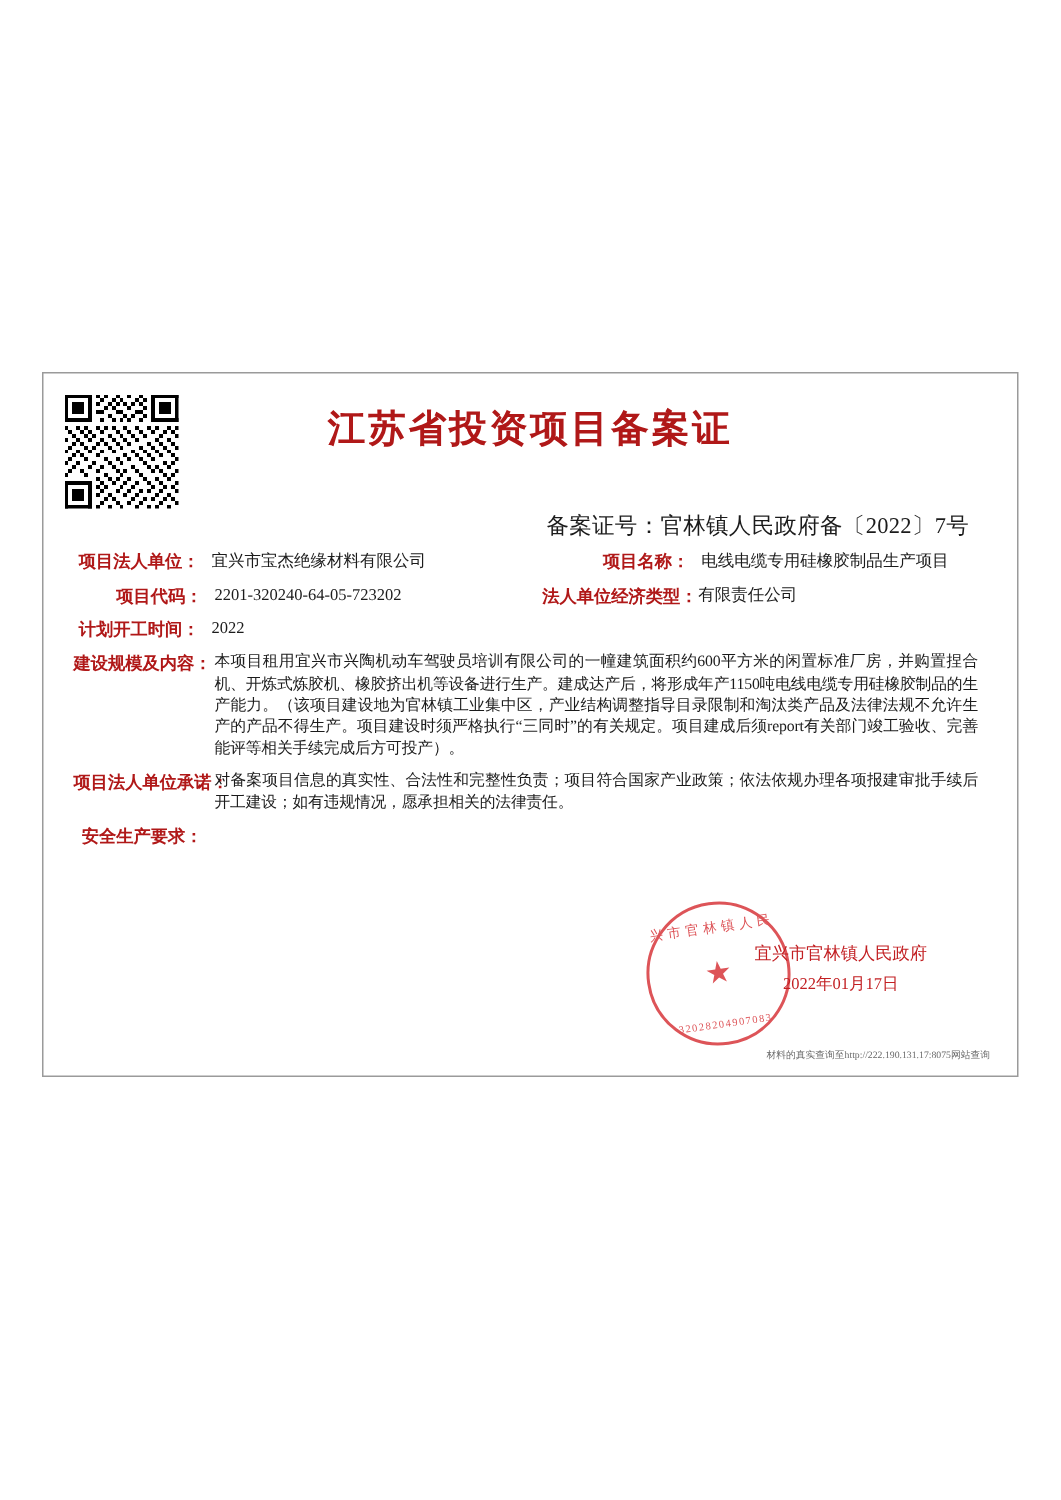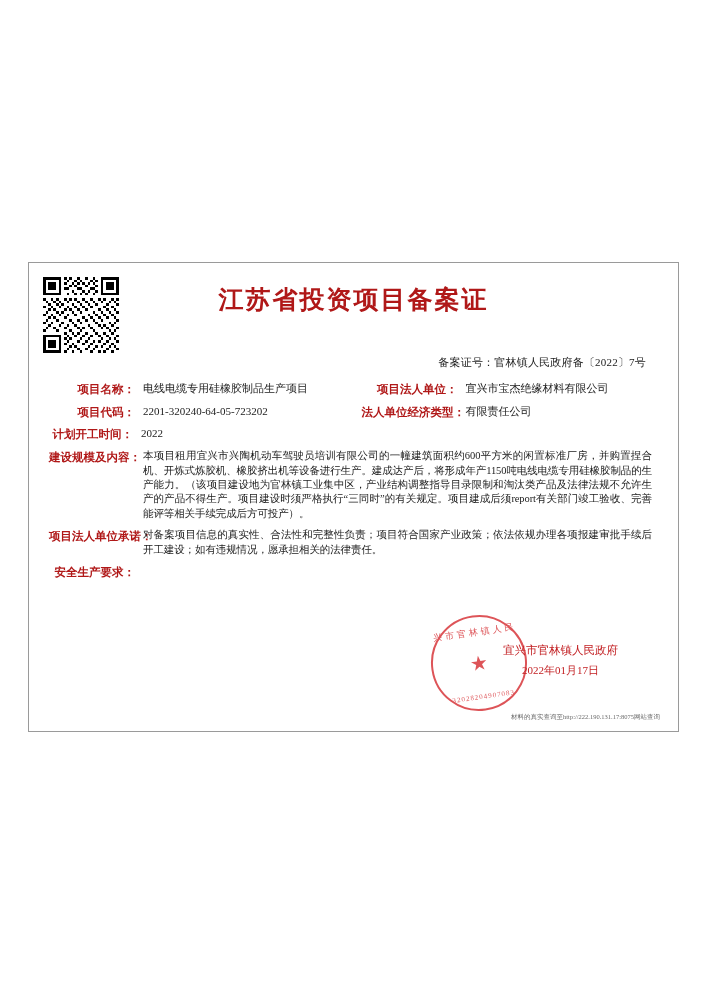--- a/index.html
+++ b/index.html
@@ -17,21 +17,21 @@
   .page {
     position: absolute;
     left: 0; top: 0;
     width: 707px;
     height: 1000px;
     background: #fff;
   }
   .cert {
     position: absolute;
     left: 28px;
-    top: 262px;
+    top: 248px;
     width: 651px;
     height: 470px;
     border: 1px solid #9a9a9a;
     background: #fff;
     box-sizing: border-box;
   }
   
   .qr {
     position: absolute;
     left: 14px;
@@ -50,21 +50,21 @@
     font-family: "DejaVu Serif", serif;
     font-weight: bold;
     font-size: 25px;
     letter-spacing: 2px;
     color: #b01818;
   }
   .record-no {
     position: absolute;
     right: 32px;
     top: 92px;
-    font-size: 11px;
+    font-size: 15px;
     color: #1b1b1b;
     letter-spacing: 0.2px;
   }
 
   .grid {
     position: absolute;
     left: 0;
     top: 118px;
     width: 100%;
   }
@@ -411,27 +411,27 @@
       </svg>
     </div>
 
     <div class="title">江苏省投资项目备案证</div>
 
     <div class="record-no">备案证号：官林镇人民政府备〔2022〕7号</div>
 
     <div class="grid">
 
       <div class="row">
+        <div class="cell col-right">
+          <div class="lbl lbl-w2">项目法人单位：</div>
+          <div class="val">宜兴市宝杰绝缘材料有限公司</div>
+        </div>
         <div class="cell col-left">
           <div class="lbl lbl-w">项目名称：</div>
           <div class="val">电线电缆专用硅橡胶制品生产项目</div>
-        </div>
-        <div class="cell col-right">
-          <div class="lbl lbl-w2">项目法人单位：</div>
-          <div class="val">宜兴市宝杰绝缘材料有限公司</div>
         </div>
       </div>
 
       <div class="row">
         <div class="cell col-left">
           <div class="lbl lbl-w">项目代码：</div>
           <div class="val">2201-320240-64-05-723202</div>
         </div>
         <div class="cell col-right">
           <div class="lbl lbl-w2">法人单位经济类型：</div>

